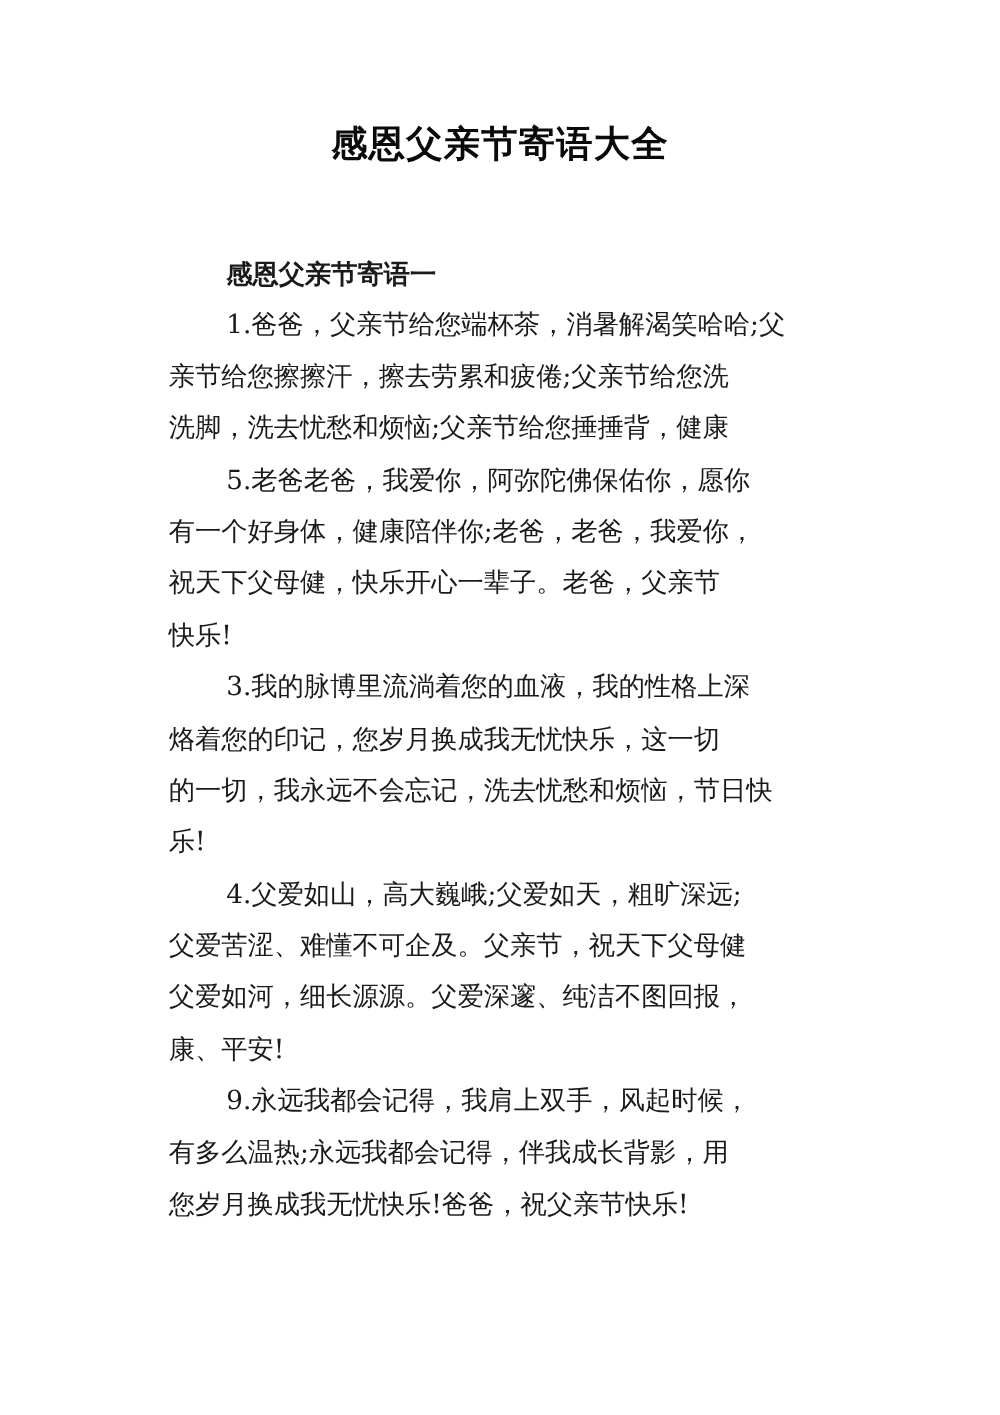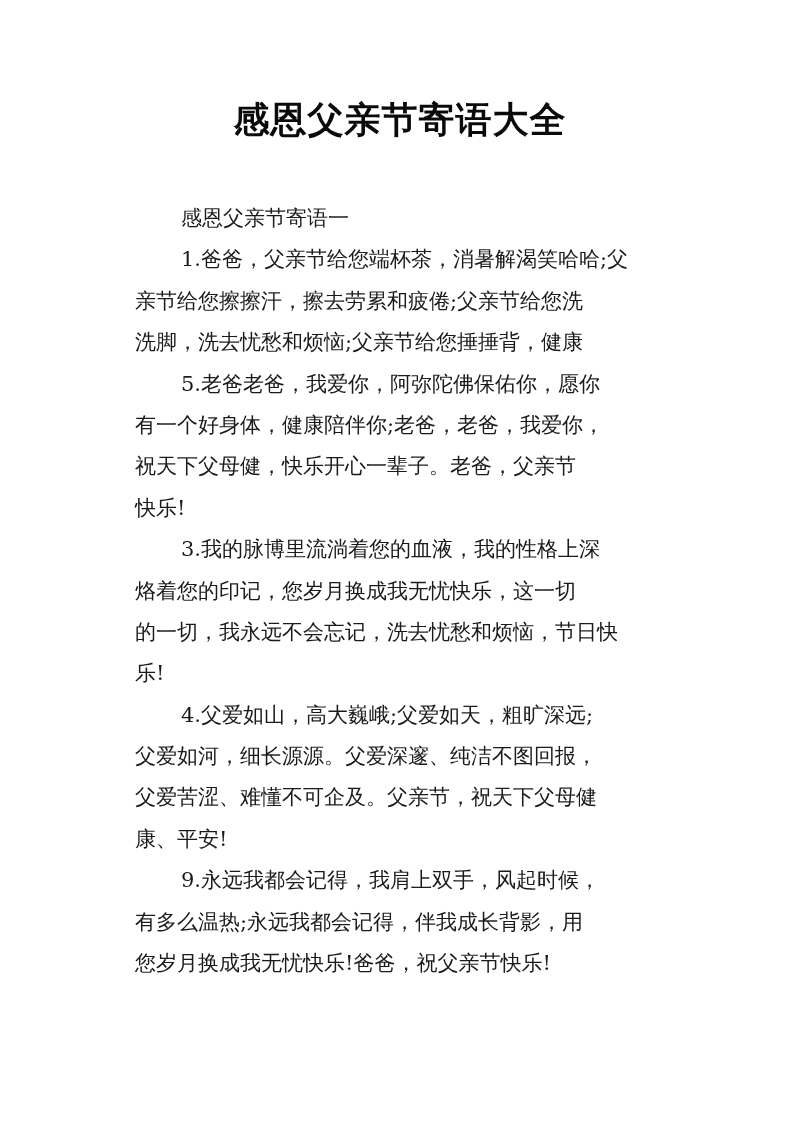--- a/index.html
+++ b/index.html
@@ -23,21 +23,21 @@
     background: #ffffff;
   }
   .title {
     position: absolute;
     top: 96px;
     left: 0;
     width: 800px;
     text-align: center;
     font-family: "DejaVu Sans", "Liberation Sans", sans-serif;
     font-weight: bold;
-    font-size: 36px;
+    font-size: 29px;
     letter-spacing: 1px;
     color: #0a0a0a;
   }
   .body-text {
     position: absolute;
     left: 135px;
     top: 198px;
     width: 600px;
     font-family: "DejaVu Serif", "Liberation Serif", serif;
     font-size: 21px;
@@ -49,20 +49,21 @@
     white-space: nowrap;
   }
   .line.indent {
     padding-left: 46px;
   }
   .section-heading {
     height: 41.4px;
     line-height: 41.4px;
     padding-left: 46px;
     white-space: nowrap;
+    font-weight: bold;
   }
 </style>
 </head>
 <body>
 
 <div class="page">
   <div class="title">感恩父亲节寄语大全</div>
 
   <div class="body-text">
     <div class="section-heading">感恩父亲节寄语一</div>
@@ -82,22 +83,22 @@
 
     <div>
       <div class="line indent">3.我的脉博里流淌着您的血液，我的性格上深</div>
       <div class="line">烙着您的印记，您岁月换成我无忧快乐，这一切</div>
       <div class="line">的一切，我永远不会忘记，洗去忧愁和烦恼，节日快</div>
       <div class="line">乐!</div>
     </div>
 
     <div>
       <div class="line indent">4.父爱如山，高大巍峨;父爱如天，粗旷深远;</div>
+      <div class="line">父爱苦涩、难懂不可企及。父亲节，祝天下父母健</div>
       <div class="line">父爱如河，细长源源。父爱深邃、纯洁不图回报，</div>
-      <div class="line">父爱苦涩、难懂不可企及。父亲节，祝天下父母健</div>
       <div class="line">康、平安!</div>
     </div>
 
     <div>
       <div class="line indent">9.永远我都会记得，我肩上双手，风起时候，</div>
       <div class="line">有多么温热;永远我都会记得，伴我成长背影，用</div>
       <div class="line">您岁月换成我无忧快乐!爸爸，祝父亲节快乐!</div>
     </div>
   </div>
 </div>

